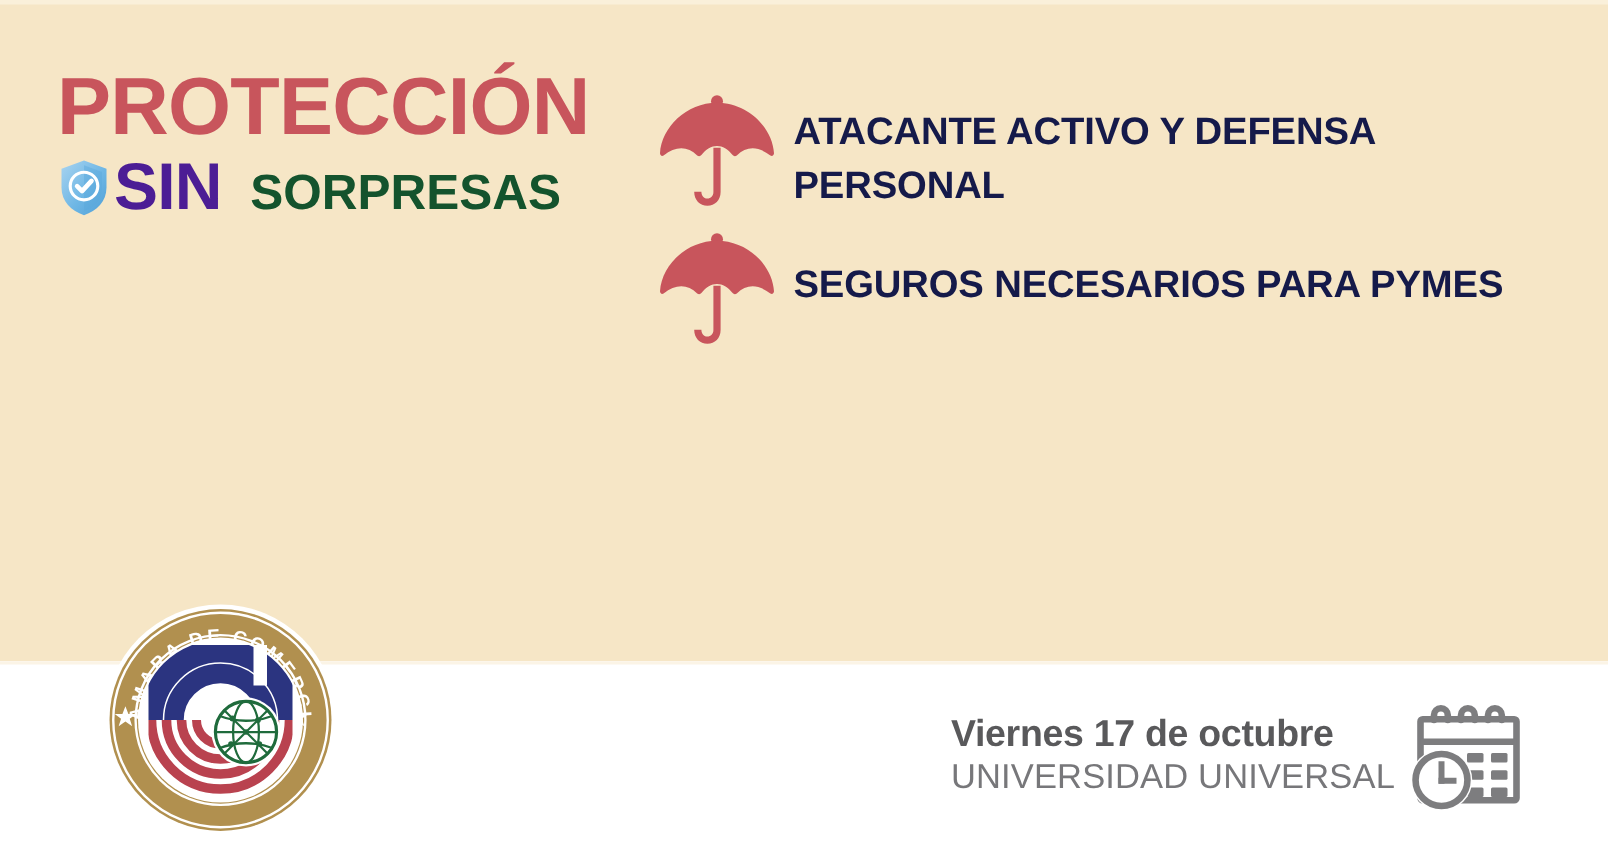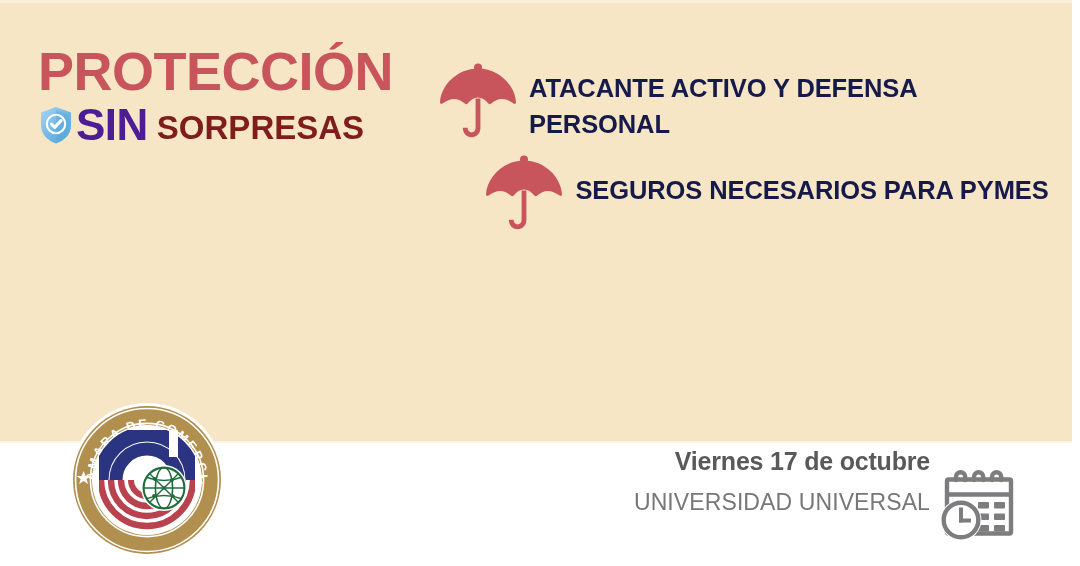--- a/index.html
+++ b/index.html
@@ -86,36 +86,36 @@
   .brand-sin {
     font-size: 44px;
     font-weight: bold;
     color: #4c1d95;
     letter-spacing: -0.5px;
     line-height: 1;
   }
   .brand-sorpresas {
     font-size: 33px;
     font-weight: bold;
-    color: #7f1d1d;
+    color: #14532d;
     letter-spacing: 0px;
     line-height: 1;
-    margin-left: 9px;
+    margin-left: 19px;
     position: relative;
     top: 2px;
   }
 
   
   .bullet-row {
     position: absolute;
     display: flex;
     align-items: flex-start;
   }
   #bullet-row-0 { left: 437px; top: 60px; width: 600px; }
-  #bullet-row-1 { left: 456px; top: 152px; width: 620px; justify-content: center; }
+  #bullet-row-1 { left: 437px; top: 152px; width: 620px; }
 
   .umbrella-wrap {
     width: 82px;
     height: 88px;
     flex: none;
   }
   .bullet-text {
     font-size: 25.5px;
     font-weight: bold;
     color: #151a4a;
@@ -132,39 +132,38 @@
     left: 69px;
     top: 402px;
     width: 156px;
     height: 156px;
   }
 
   
   #footer-info {
     position: absolute;
     right: 150px;
-    top: 447px;
-    text-align: right;
+    top: 475px;
   }
   .footer-date {
     font-size: 25px;
     font-weight: bold;
     color: #59595b;
     line-height: 1.15;
     letter-spacing: -0.2px;
     white-space: nowrap;
   }
   .footer-venue {
     font-size: 23px;
     font-weight: normal;
     color: #77777a;
     line-height: 1.2;
     letter-spacing: 0.1px;
     white-space: nowrap;
-    margin-top: 13px;
+    margin-top: 0;
   }
   #calendar-icon {
     position: absolute;
     left: 938px;
     top: 466px;
     width: 82px;
     height: 80px;
   }
 </style>
 </head>

